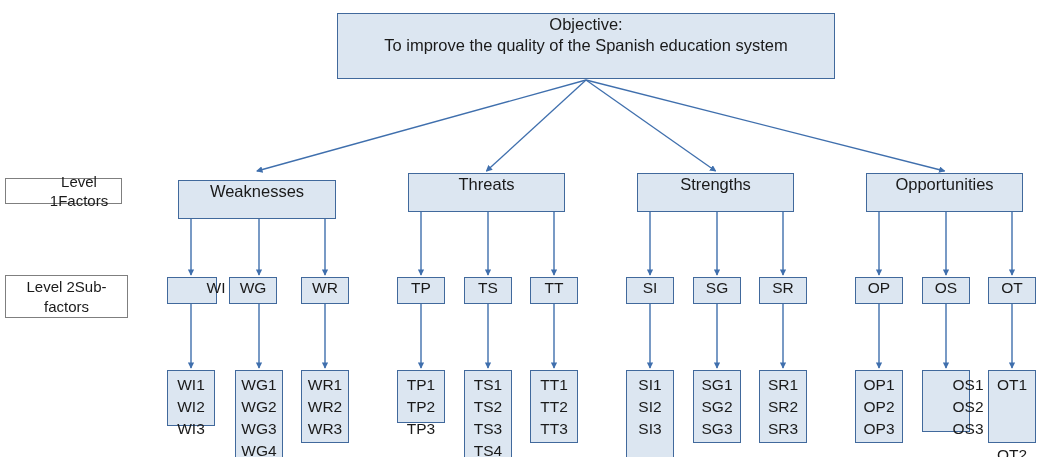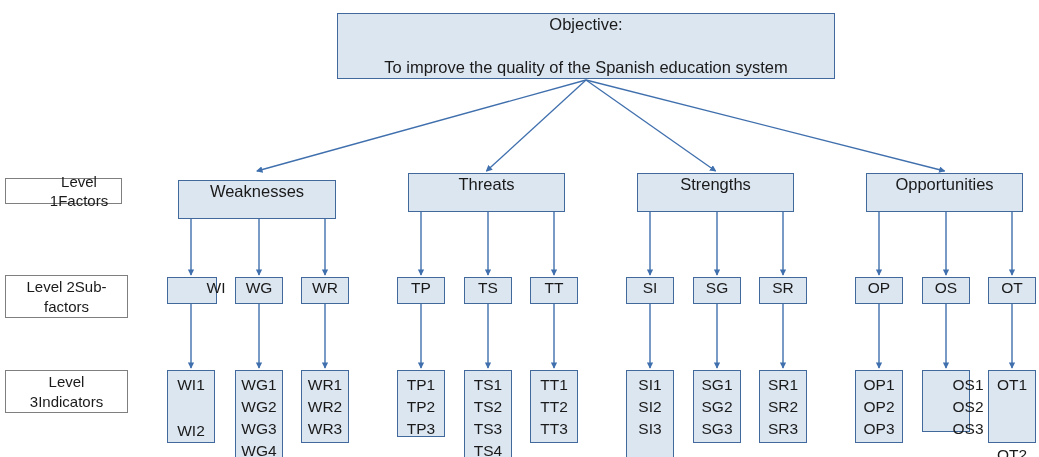--- a/index.html
+++ b/index.html
@@ -28,21 +28,21 @@
     pointer-events: none;
   }
   .node {
     position: absolute;
     box-sizing: border-box;
     background: #dce6f1;
     border: 1px solid #41699c;
     display: flex;
     flex-direction: column;
     align-items: center;
-    justify-content: space-between;
+    justify-content: flex-start;
     text-align: center;
     color: #1a1a1a;
     line-height: 1.28;
   }
   .objective {
     left: 337px;
     top: 13px;
     width: 498px;
     height: 66px;
     font-size: 16.5px;
@@ -146,68 +146,64 @@
     <span class="line">To improve the quality of the Spanish education system</span>
   </div>
 
   <div class="level-label level-1-label">
     <span class="line">Level 1Factors</span>
   </div>
   <div class="level-label level-2-label">
     <span class="line">Level 2Sub-</span>
     <span class="line">factors</span>
   </div>
-  <div class="level-label level-3-label">
-    <span class="line">Level</span>
-    <span class="line">3Indicators</span>
-  </div>
 
   <div class="node factor factor-weaknesses">
     <span class="line">Weaknesses</span>
   </div>
   <div class="node factor factor-strengths">
     <span class="line">Strengths</span>
   </div>
   <div class="node factor factor-threats">
     <span class="line">Threats</span>
   </div>
   <div class="node factor factor-opportunities">
     <span class="line">Opportunities</span>
   </div>
 
   <div id="sub-and-indicator-layer">
       <div class="node subfactor" style="left: 167px; top: 277px; padding-left: 48px;">
         <span class="line">WI</span>
       </div>
-      <div class="node indicator" style="left: 167px; top: 370px; height: 73px; gap: 24px;">
+      <div class="node indicator" style="left: 167px; top: 370px; height: 56px;">
         <span class="line">WI1</span>
         <span class="line">WI2</span>
         <span class="line">WI3</span>
       </div>
-      <div class="node subfactor" style="left: 235px; top: 277px;">
+      <div class="node subfactor" style="left: 229px; top: 277px;">
         <span class="line">WG</span>
       </div>
       <div class="node indicator" style="left: 235px; top: 370px; height: 95px;">
         <span class="line">WG1</span>
         <span class="line">WG2</span>
         <span class="line">WG3</span>
         <span class="line">WG4</span>
       </div>
       <div class="node subfactor" style="left: 301px; top: 277px;">
         <span class="line">WR</span>
       </div>
       <div class="node indicator" style="left: 301px; top: 370px; height: 73px;">
         <span class="line">WR1</span>
         <span class="line">WR2</span>
         <span class="line">WR3</span>
       </div>
       <div class="node subfactor" style="left: 397px; top: 277px;">
         <span class="line">TP</span>
       </div>
-      <div class="node indicator" style="left: 397px; top: 370px; height: 67px;">
+      <div class="node indicator" style="left: 397px; top: 370px; height: 53px;">
         <span class="line">TP1</span>
         <span class="line">TP2</span>
         <span class="line">TP3</span>
       </div>
       <div class="node subfactor" style="left: 464px; top: 277px;">
         <span class="line">TS</span>
       </div>
       <div class="node indicator" style="left: 464px; top: 370px; height: 95px;">
         <span class="line">TS1</span>
         <span class="line">TS2</span>

